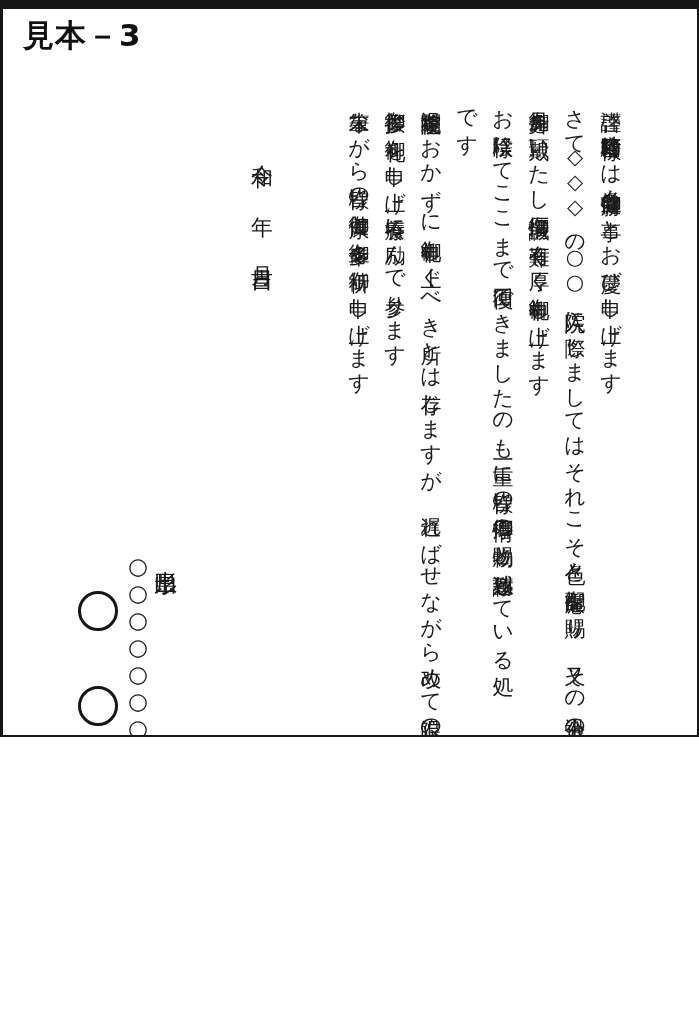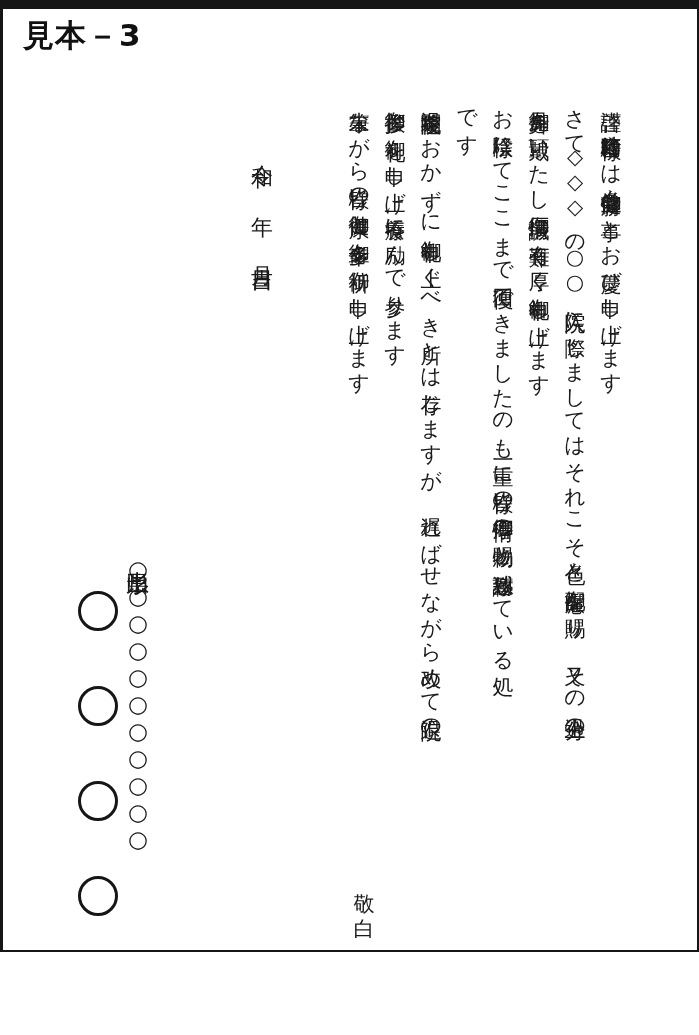--- a/index.html
+++ b/index.html
@@ -3,21 +3,21 @@
 <meta charset="utf-8">
 <style>
   html, body {
     margin: 0;
     padding: 0;
     background: #ffffff;
   }
   .page {
     position: relative;
     width: 699px;
-    height: 952px;
+    height: 737px;
     box-sizing: border-box;
     background: #ffffff;
     border-top: 9px solid #161616;
     border-left: 3px solid #161616;
     border-right: 2px solid #161616;
     border-bottom: 2px solid #161616;
     box-shadow: 3px 3px 3px rgba(0,0,0,0.35);
     overflow: hidden;
     color: #1a1a1a;
     font-family: "DejaVu Serif", "Liberation Serif", serif;

